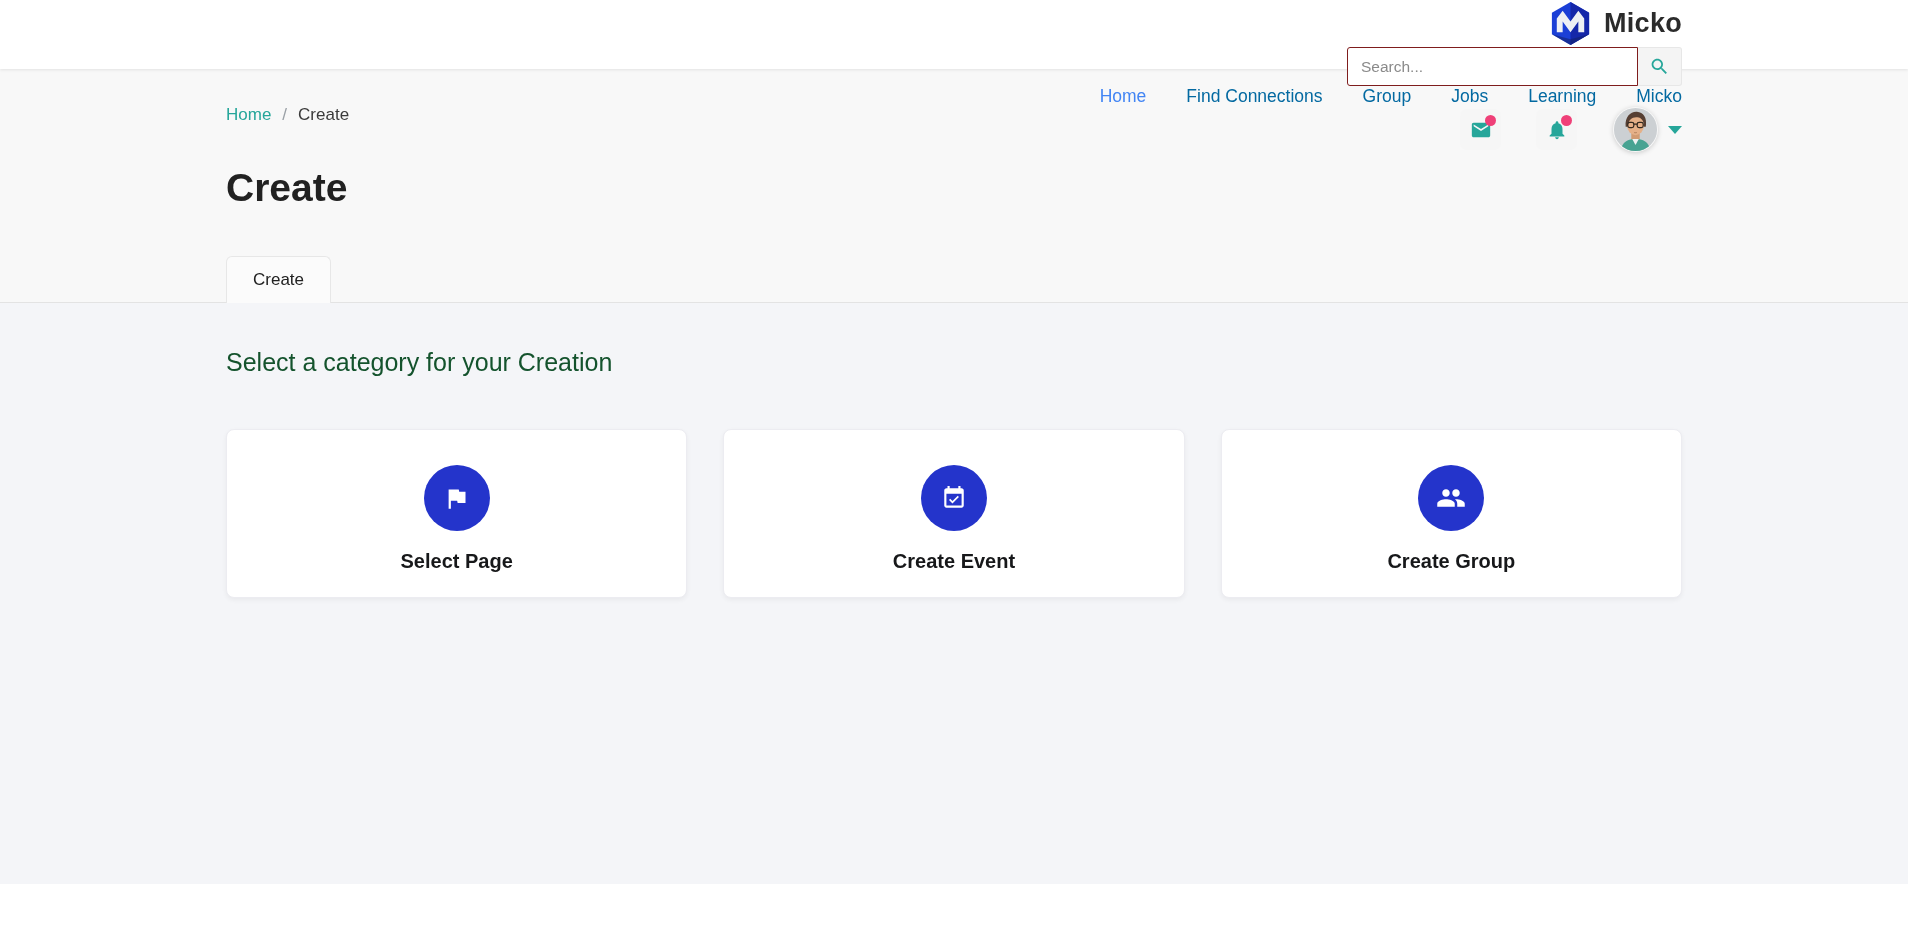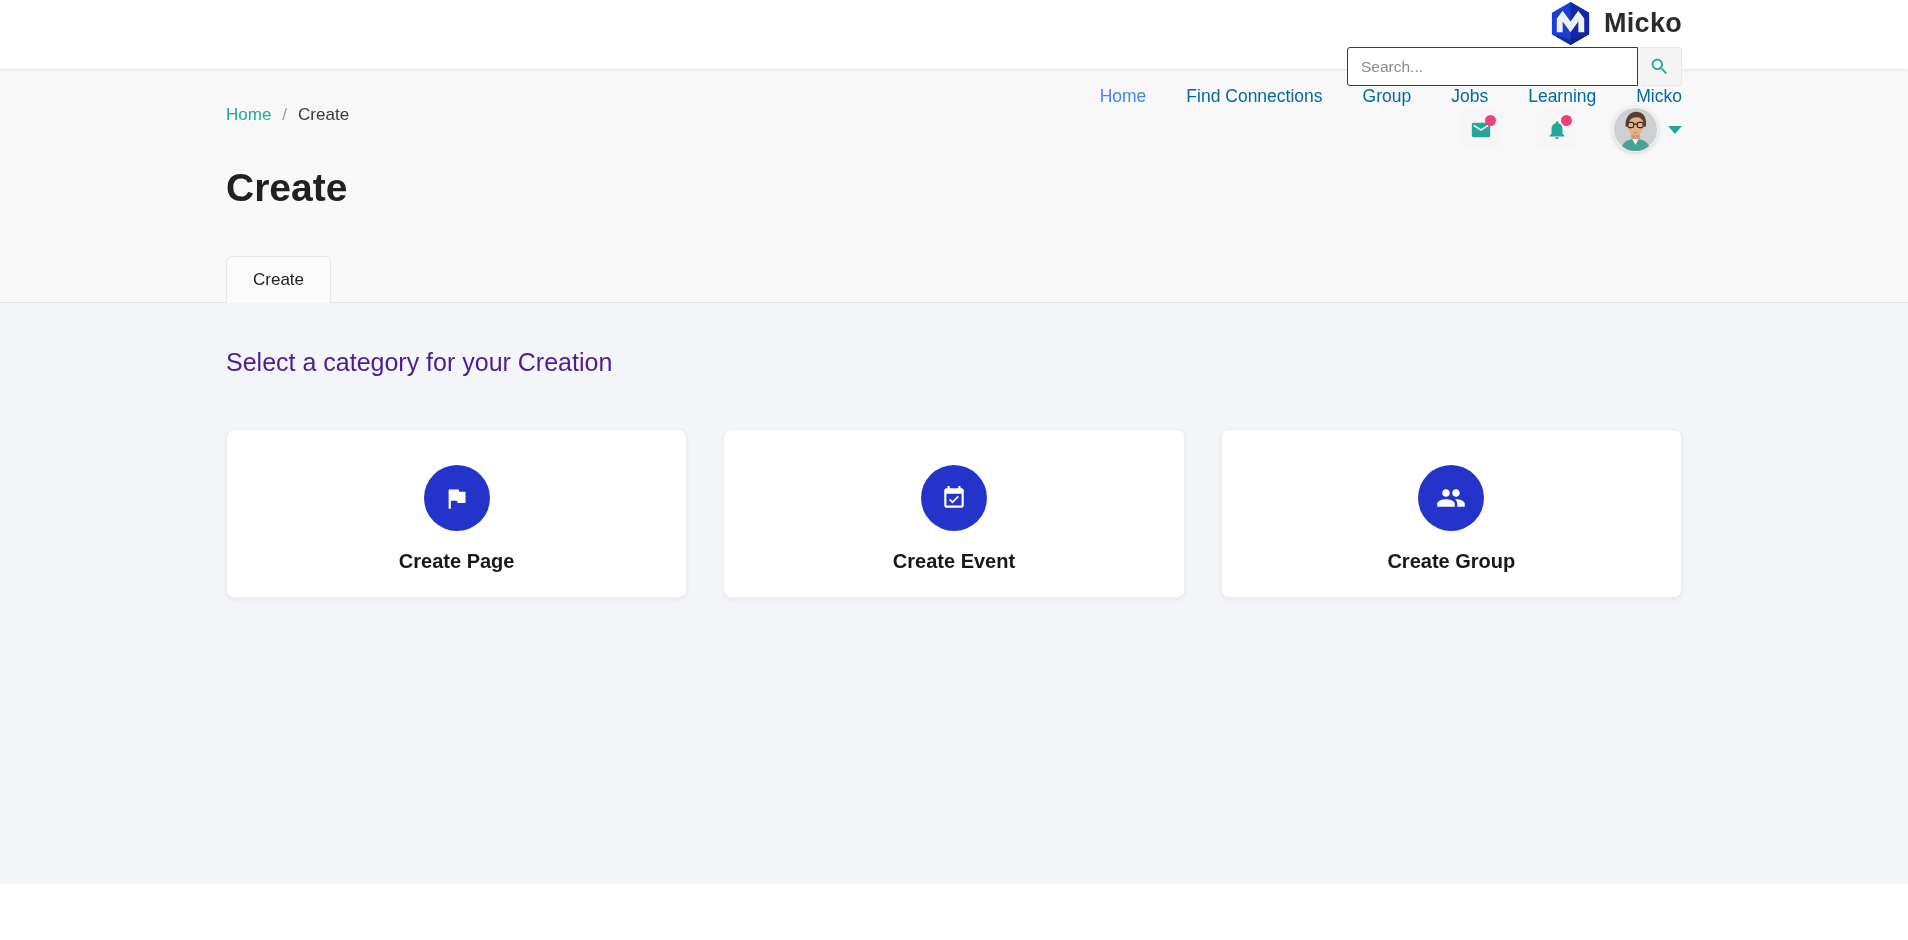--- a/index.html
+++ b/index.html
@@ -37,21 +37,21 @@
   .breadcrumb { padding-top:35px; display:flex; align-items:center; gap:11px; font-size:17px; line-height:22px; }
   .bc-home { color:var(--teal); text-decoration:none; cursor:pointer; }
   .bc-sep { color:#9aa0a6; }
   .bc-cur { color:#3b3b3b; }
   .page-title { margin-top:40px; font-size:39px; line-height:44px; font-weight:700; color:#212121; }
   .tabs { margin-top:45px; display:flex; }
   .tab { height:47px; padding:0 26px; display:flex; align-items:center; background:#fbfbfb; border:1px solid #e7e7e7; border-bottom:none; border-radius:6px 6px 0 0; font-size:17px; font-weight:500; color:#212121; position:relative; top:1px; cursor:pointer; }
 
   
   .content { background:#f4f5f8; height:581px; }
-  .section-heading { padding-top:44px; font-size:25px; line-height:31px; font-weight:500; color:#4c1d95; }
+  .section-heading { padding-top:44px; font-size:25px; line-height:31px; font-weight:500; color:#14532d; }
   .cards { margin-top:51px; display:flex; gap:36px; }
   .card { flex:1; height:169px; background:#fff; border:1px solid #ececf1; border-radius:8px; box-shadow:0 2px 5px rgba(0,0,0,.05); display:flex; flex-direction:column; align-items:center; padding-top:35px; cursor:pointer; }
   .circle { width:66px; height:66px; border-radius:50%; background:var(--card-icon-blue); display:flex; align-items:center; justify-content:center; color:#fff; }
   .card-label { margin-top:19px; font-size:20px; font-weight:700; color:#17181a; }
 
   .footer { height:57px; background:#fff; }
 </style>
 </head>
 <body>
 
@@ -146,21 +146,21 @@
     <h2 class="section-heading">Select a category for your Creation</h2>
 
     <div class="cards">
 
       <div class="card">
         <div class="circle">
           <svg width="27" height="27" viewBox="0 0 24 24" fill="currentColor">
             <path d="M14.4 6L14 4H5v17h2v-7h5.6l.4 2h7V6z"></path>
           </svg>
         </div>
-        <div class="card-label">Create Page</div>
+        <div class="card-label">Select Page</div>
       </div>
 
       <div class="card">
         <div class="circle">
           <svg width="26" height="26" viewBox="0 0 24 24" fill="currentColor">
             <path d="M16.53 11.06L15.47 10l-4.88 4.88-2.12-2.12-1.06 1.06L10.59 17l5.94-5.94zM19 3h-1V1h-2v2H8V1H6v2H5c-1.11 0-1.99.9-1.99 2L3 19c0 1.1.89 2 2 2h14c1.1 0 2-.9 2-2V5c0-1.1-.9-2-2-2zm0 16H5V8h14v11z"></path>
           </svg>
         </div>
         <div class="card-label">Create Event</div>
       </div>

